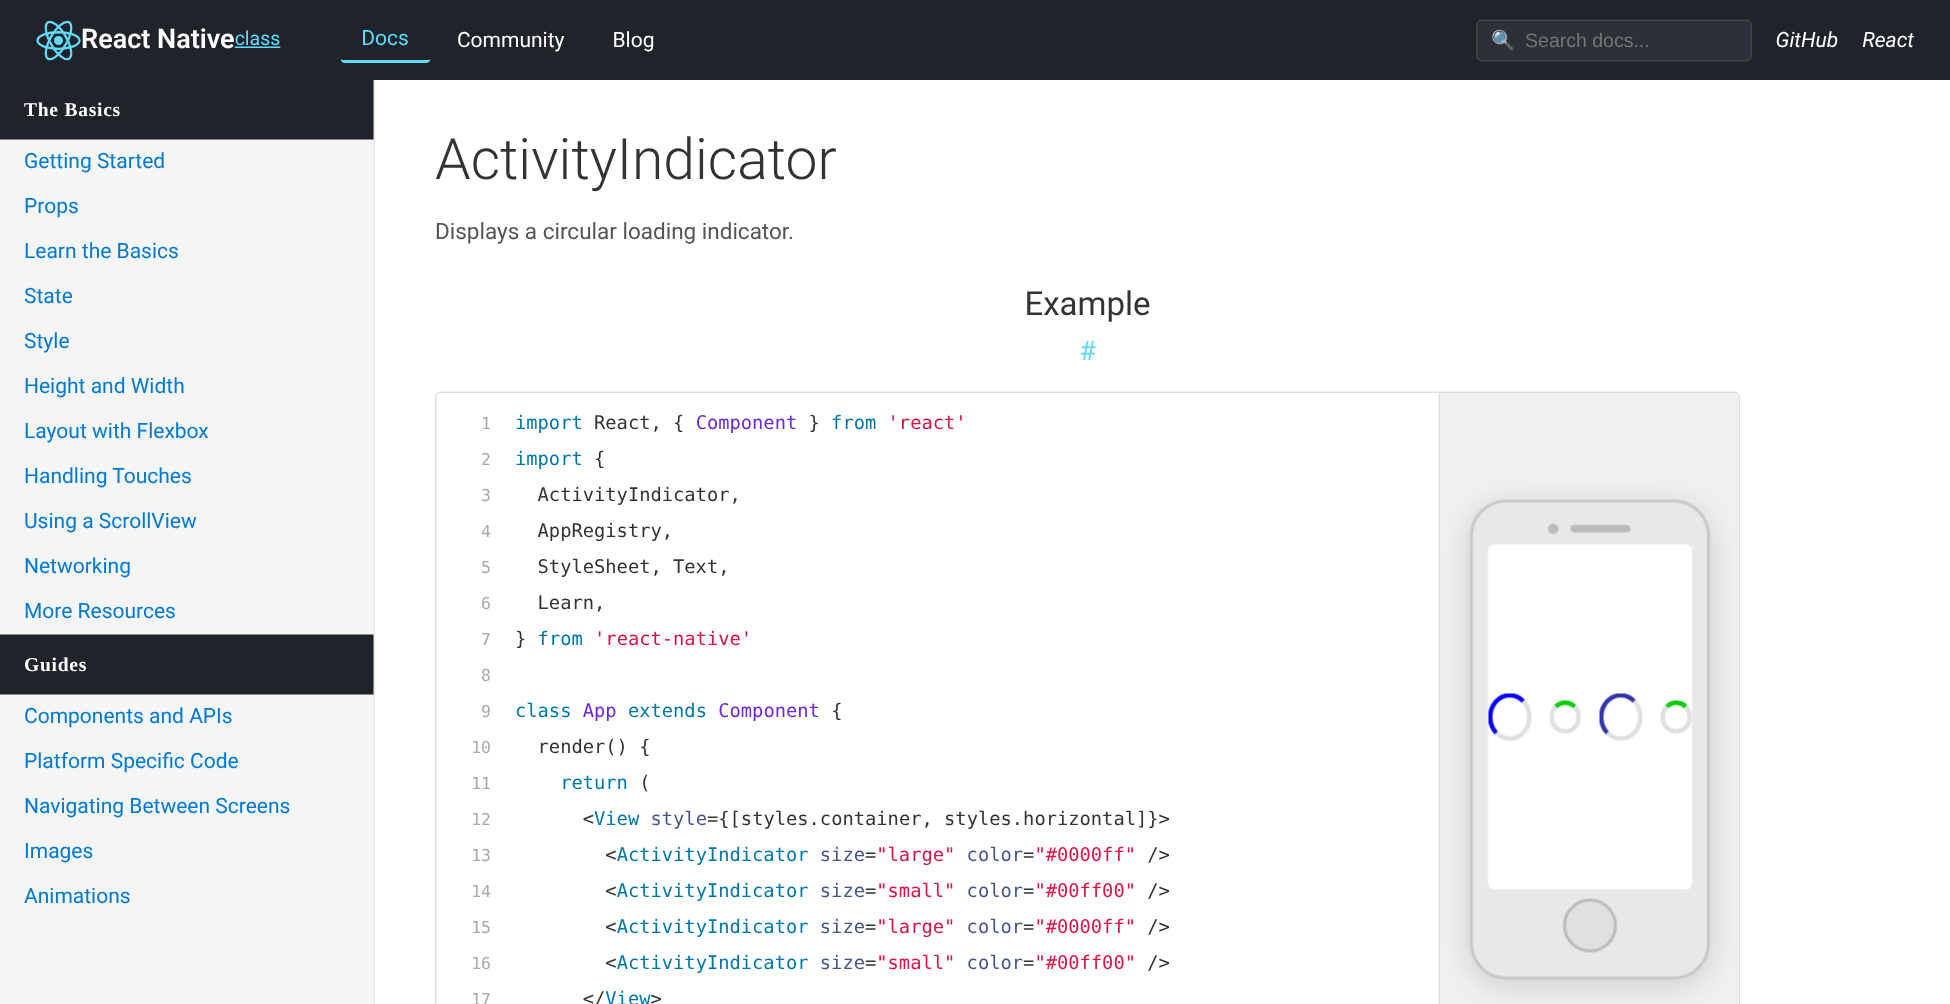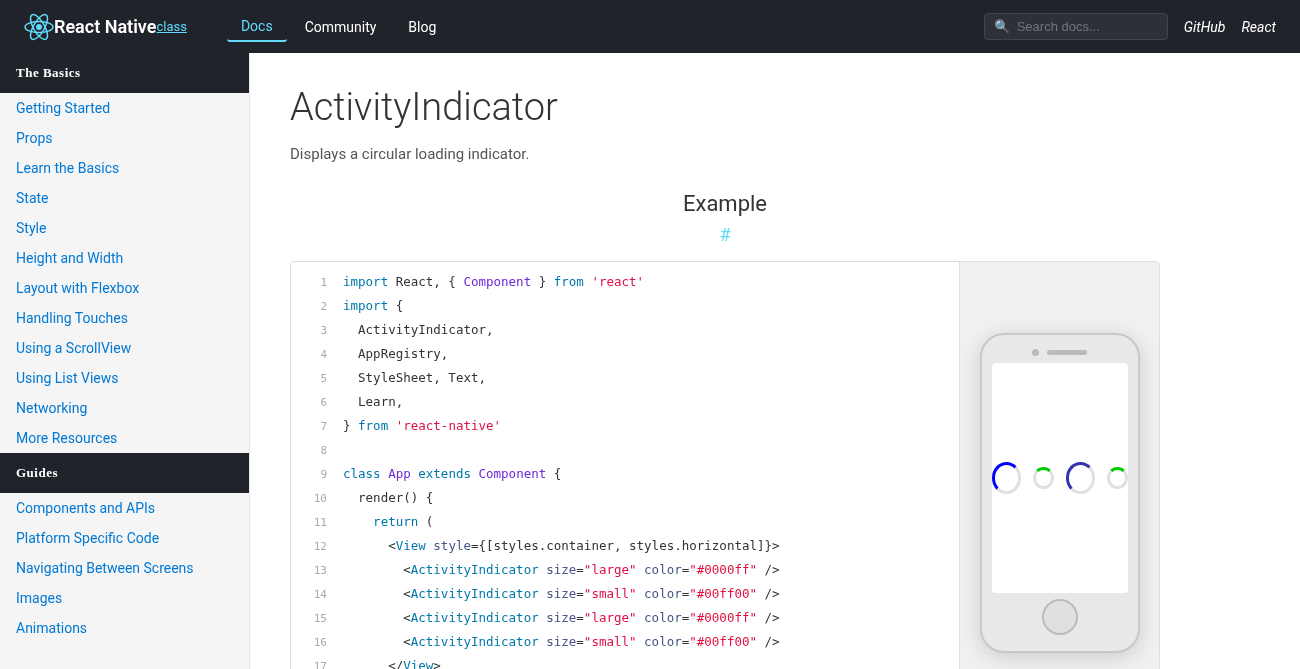--- a/index.html
+++ b/index.html
@@ -344,21 +344,20 @@
     <div class="sidebar-section-header">The Basics</div>
     <a class="sidebar-item">Getting Started</a>
     <a class="sidebar-item">Props</a>
     <a class="sidebar-item">Learn the Basics</a>
     <a class="sidebar-item">State</a>
     <a class="sidebar-item">Style</a>
     <a class="sidebar-item">Height and Width</a>
     <a class="sidebar-item">Layout with Flexbox</a>
     <a class="sidebar-item">Handling Touches</a>
     <a class="sidebar-item">Using a ScrollView</a>
-    <a class="sidebar-item">Using List Views</a>
     <a class="sidebar-item">Networking</a>
     <a class="sidebar-item">More Resources</a>
 
     <div class="sidebar-section-header">Guides</div>
     <a class="sidebar-item">Components and APIs</a>
     <a class="sidebar-item">Platform Specific Code</a>
     <a class="sidebar-item">Navigating Between Screens</a>
     <a class="sidebar-item">Images</a>
     <a class="sidebar-item">Animations</a>
 

